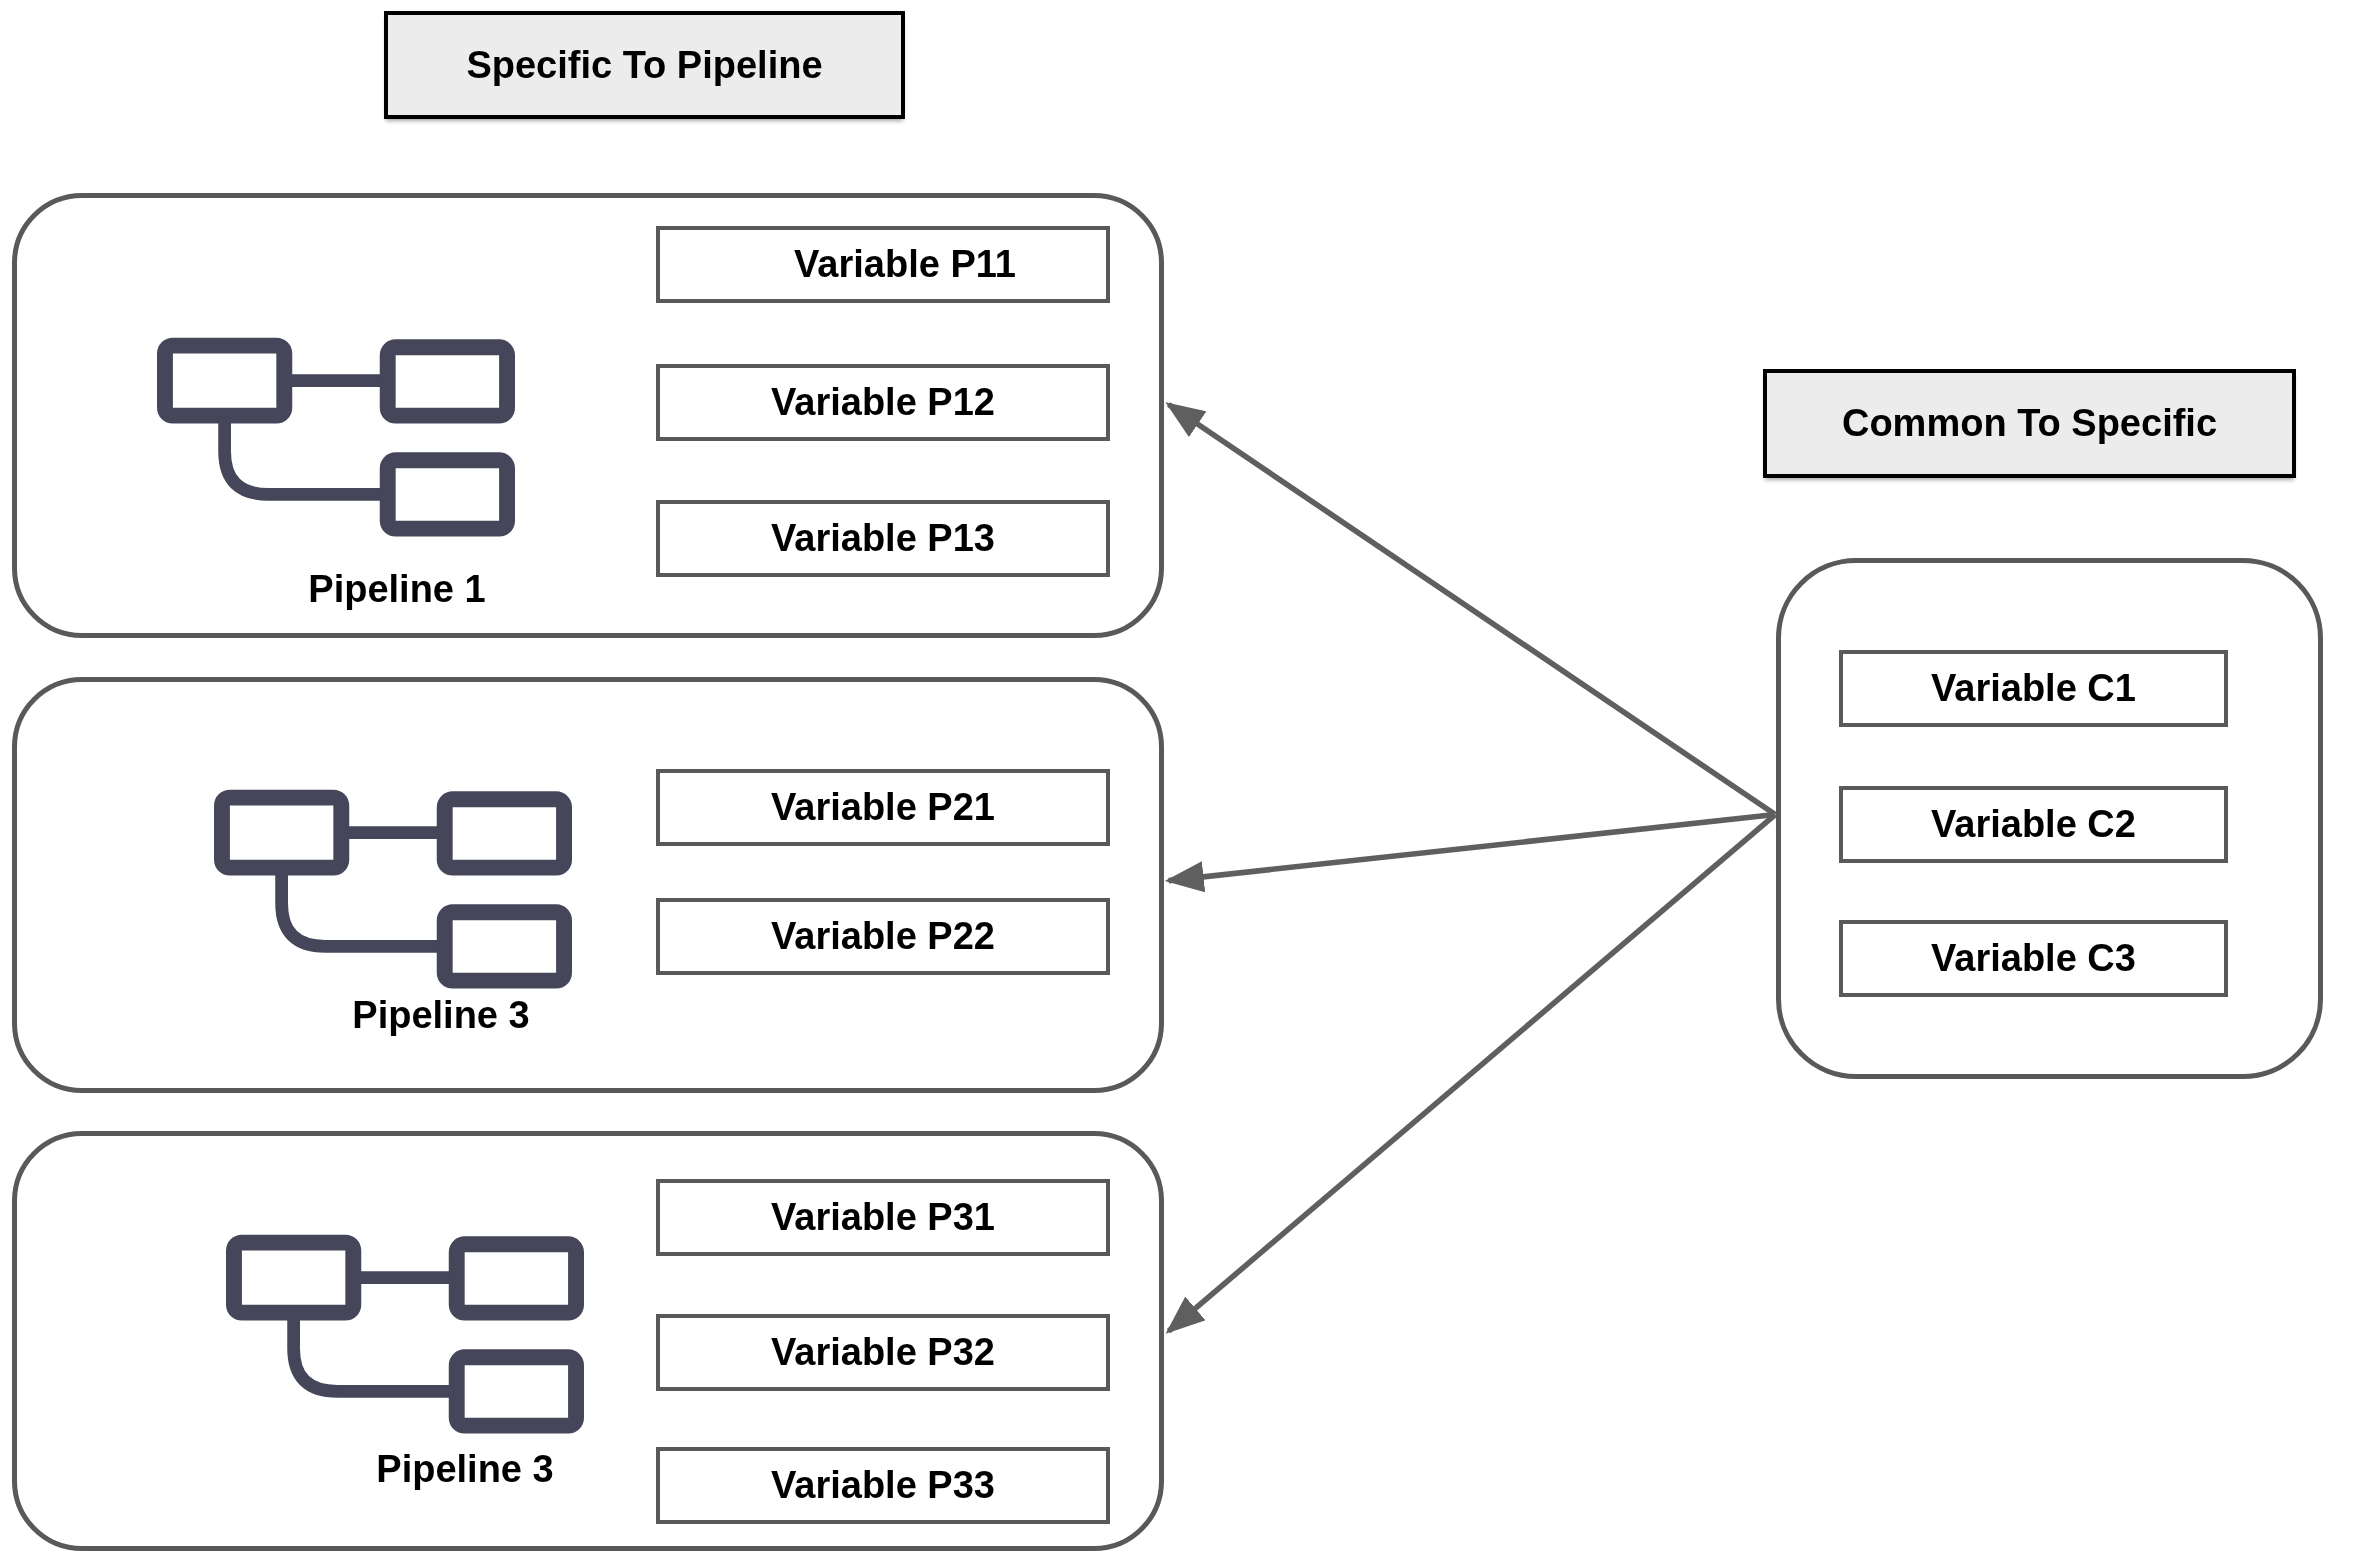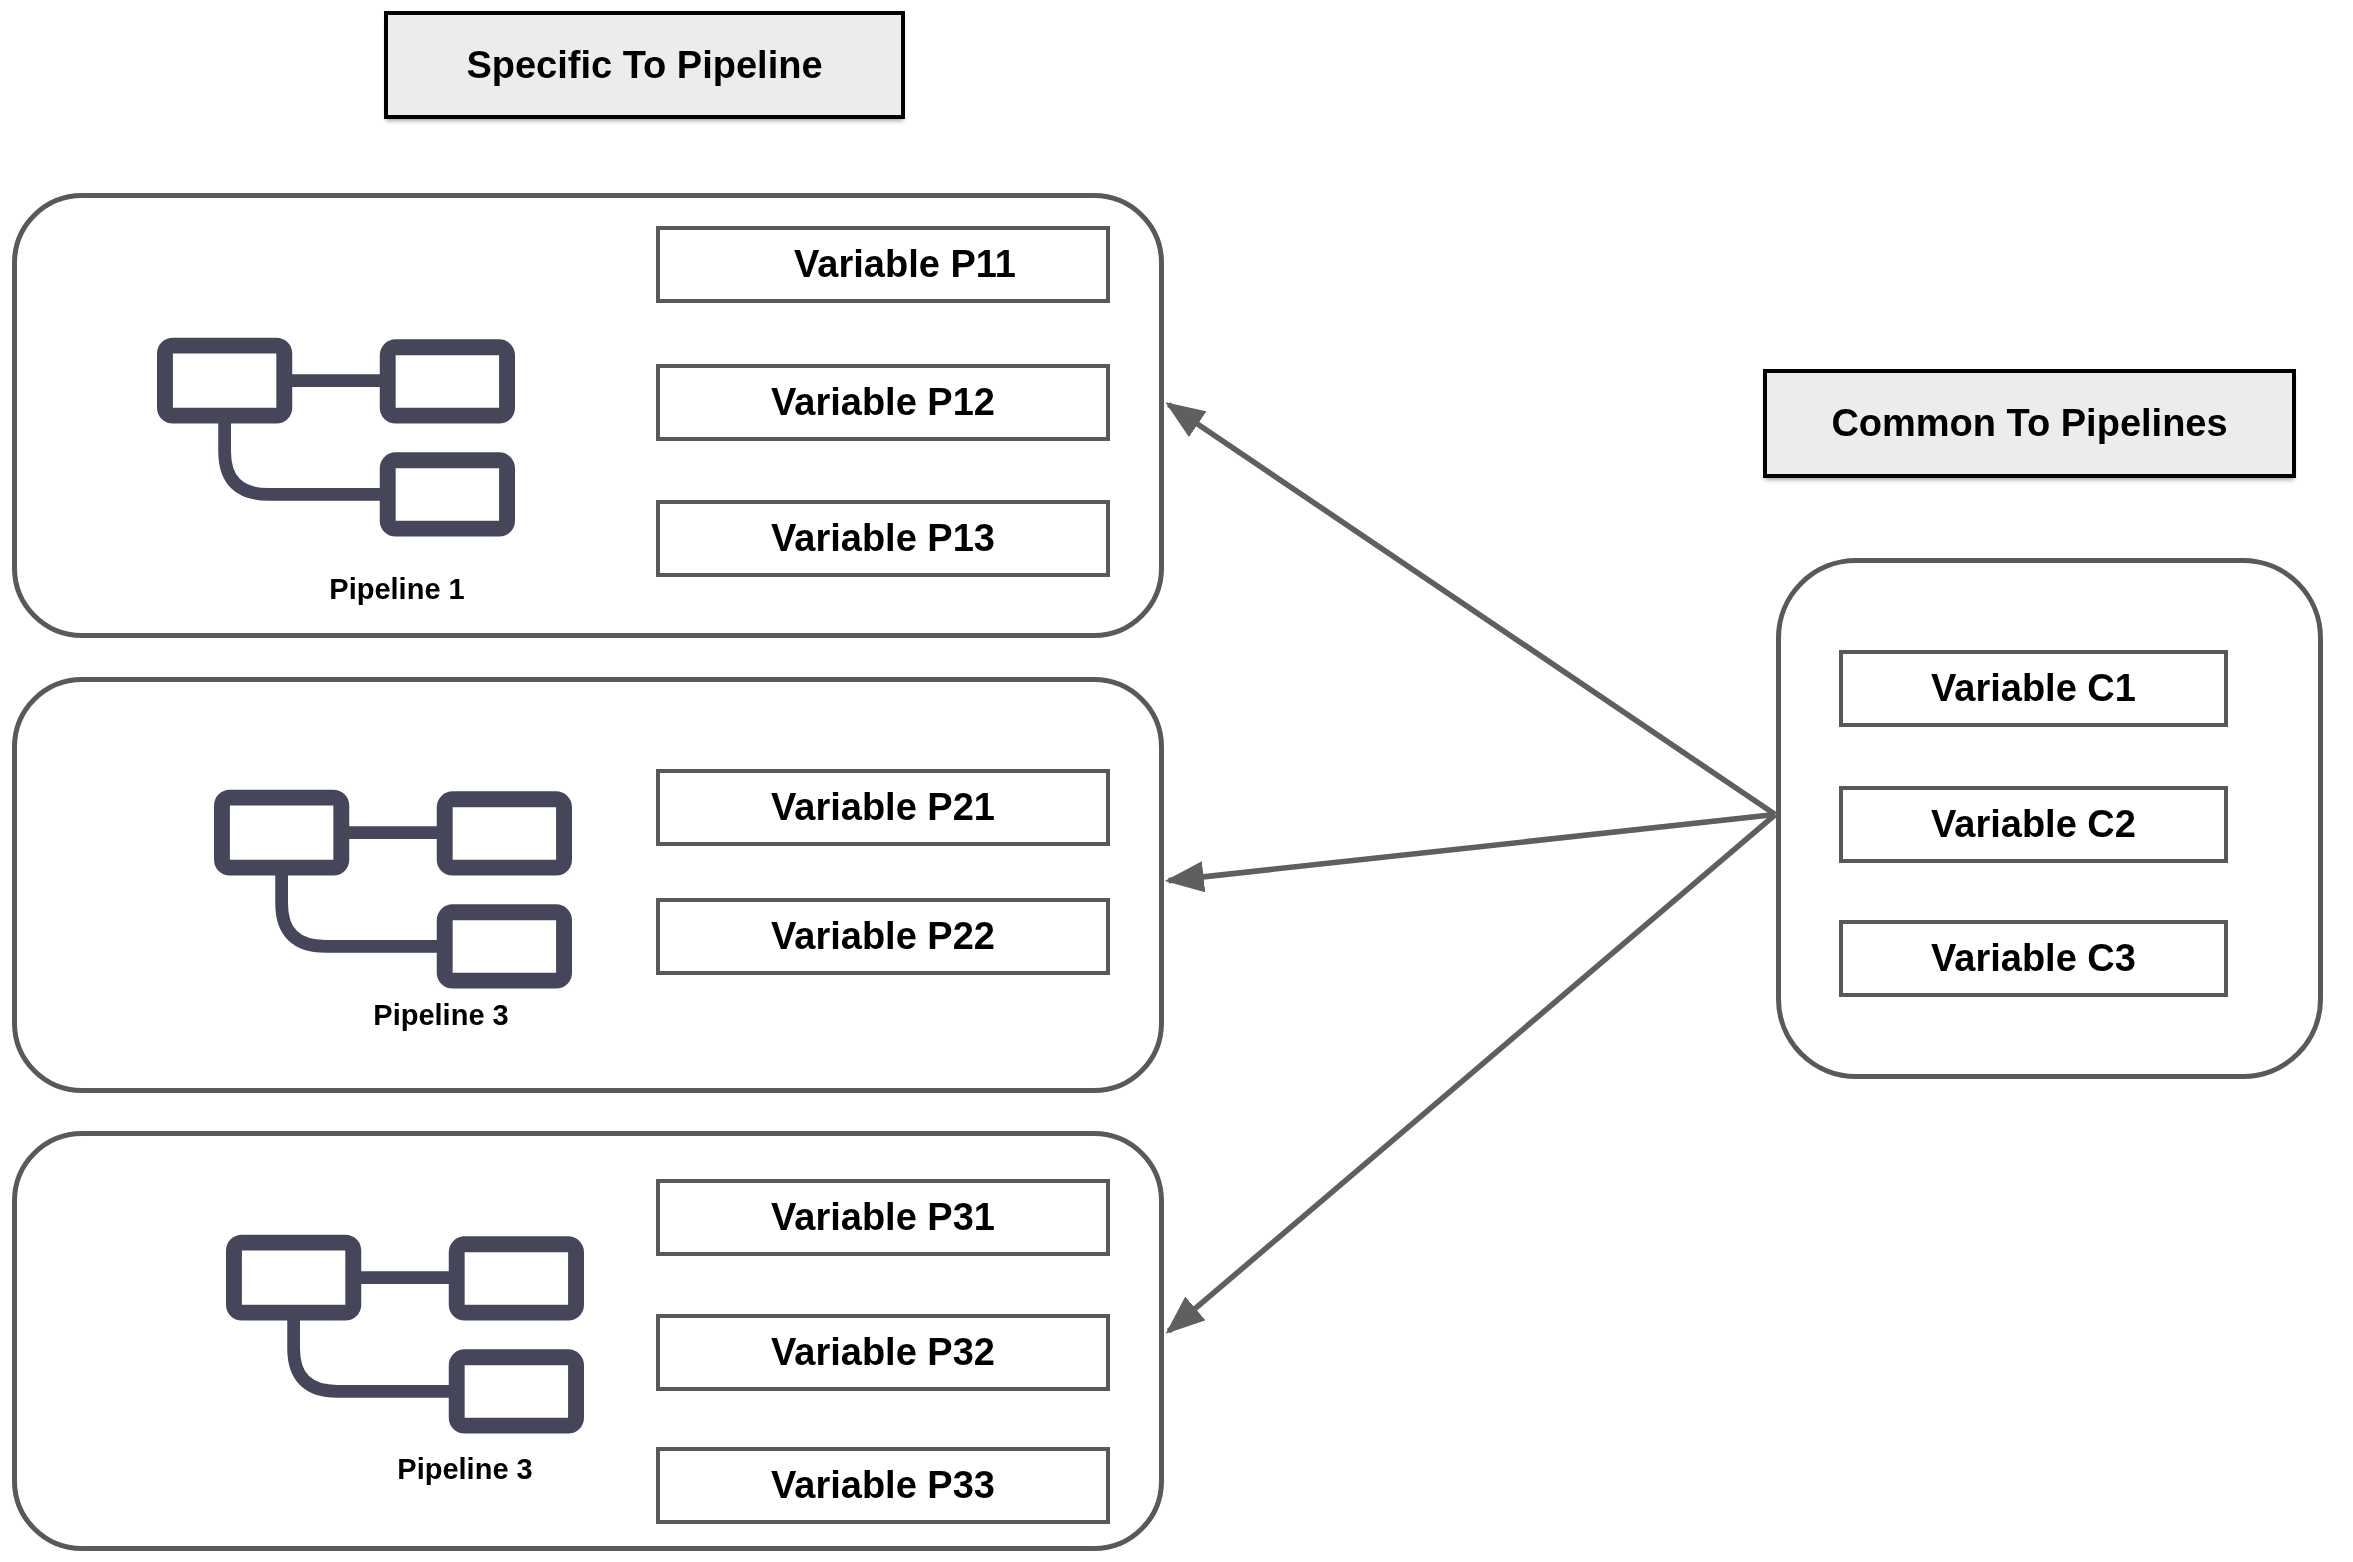--- a/index.html
+++ b/index.html
@@ -77,21 +77,21 @@
 
   .vp11 { top: 28px; padding-left: 44px; }  .vp12 { top: 166px; } .vp13 { top: 302px; }
   .vp21 { top: 87px; } .vp22 { top: 216px; }
   .vp31 { top: 43px; }  .vp32 { top: 178px; } .vp33 { top: 311px; }
   .vc1  { top: 87px; } .vc2  { top: 223px; } .vc3  { top: 357px; }
 
   
   .pipeline-label {
     position: absolute;
     transform: translateX(-50%);
-    font-size: 29px;
+    font-size: 38px;
     font-weight: bold;
     color: #000000;
     line-height: 45px;
     white-space: nowrap;
   }
   .label-p1 { left: 380px; top: 369px; }
   .label-p2 { left: 424px; top: 311px; }
   .label-p3 { left: 448px; top: 311px; }
 
   
@@ -124,21 +124,21 @@
         <rect x="290" y="14" width="150" height="86" rx="10" fill="#ffffff" stroke="#45465a" stroke-width="20"></rect>
         <rect x="290" y="156" width="150" height="86" rx="10" fill="#ffffff" stroke="#45465a" stroke-width="20"></rect>
       </symbol>
     </defs>
   </svg>
 
   <div class="title-box" id="t-specific">
     <span>Specific To Pipeline</span>
   </div>
   <div class="title-box" id="t-common">
-    <span>Common To Pipelines</span>
+    <span>Common To Specific</span>
   </div>
 
   <div class="pipeline-box p1">
     <svg class="wf-icon icon-p1" viewBox="0 0 450 260" width="358" height="207">
         <use href="#wficon"></use>
       </svg>
     <div class="pipeline-label label-p1">Pipeline 1</div>
     <div class="var-box vp11">
       <span>Variable P11</span>
     </div>

